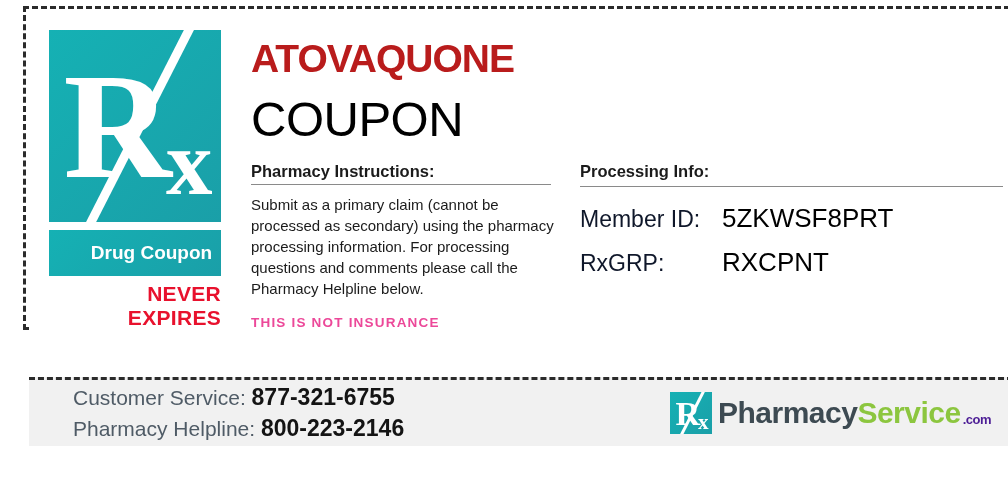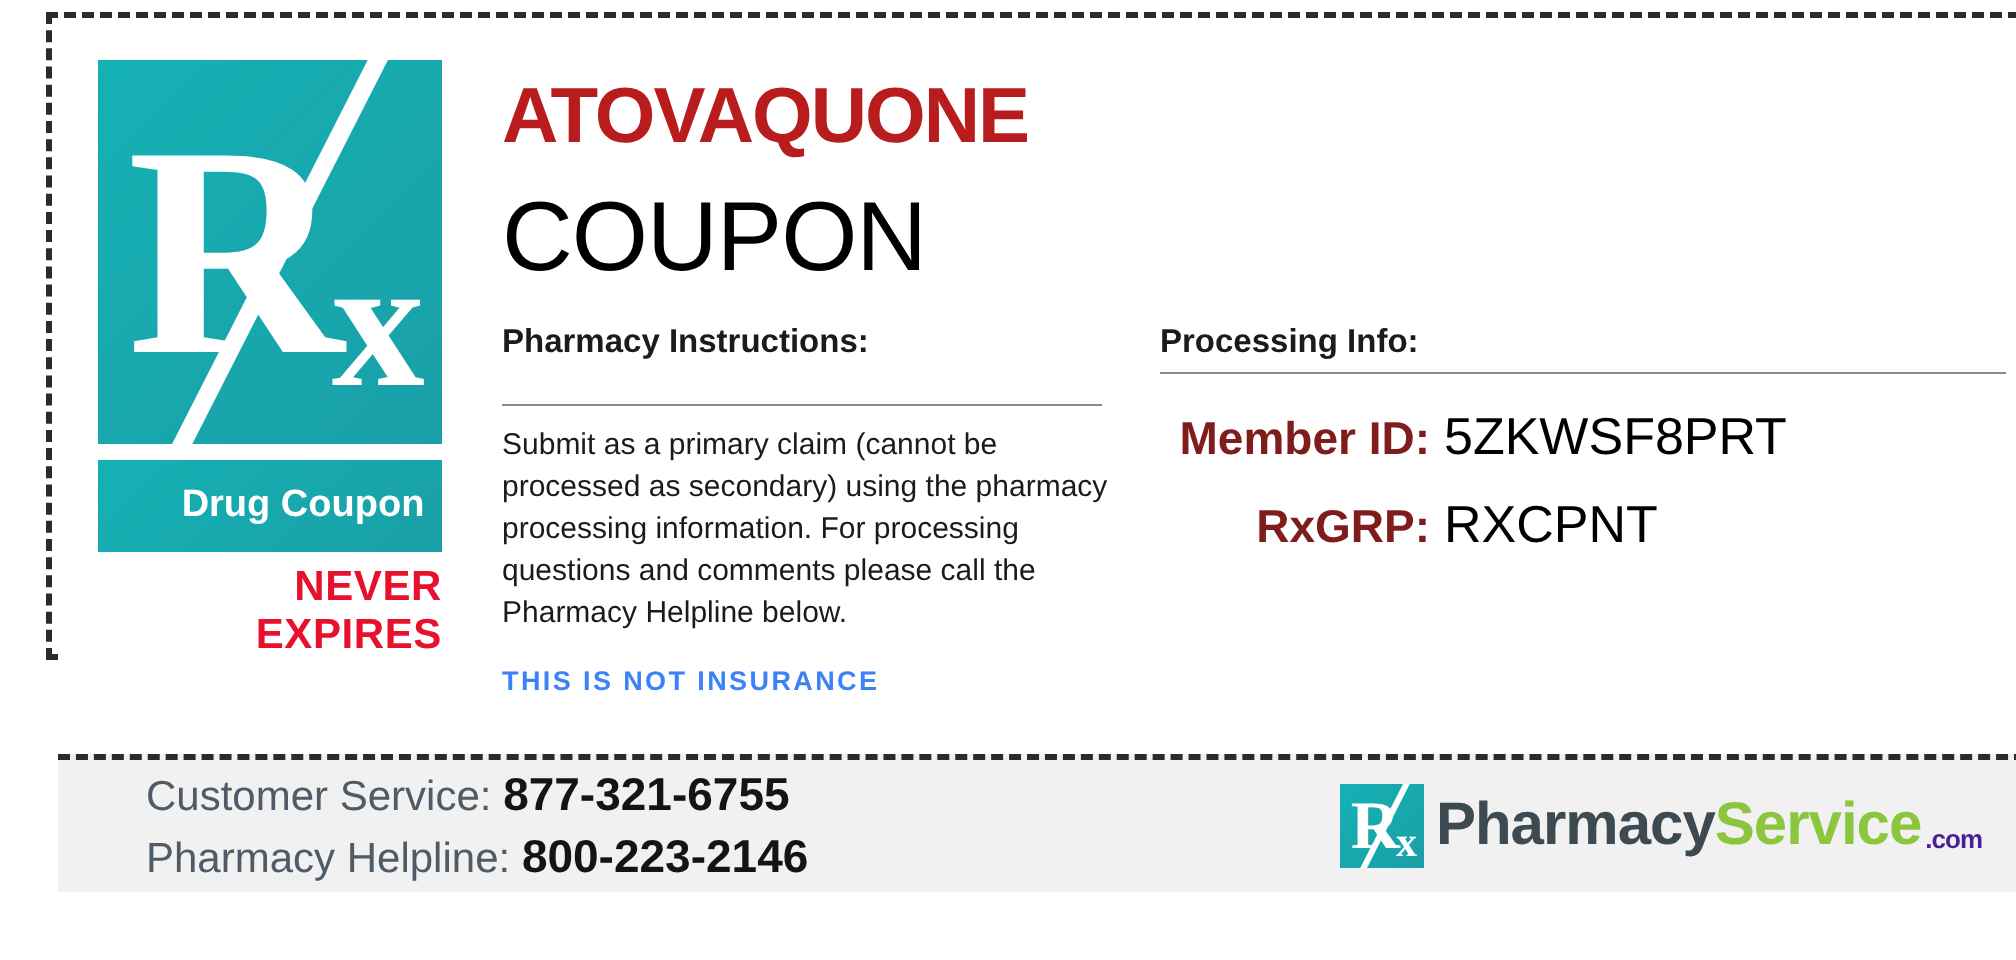--- a/index.html
+++ b/index.html
@@ -137,37 +137,37 @@
   }
   .instructions-col {
     flex: 0 0 325px;
     padding-right: 10px;
     box-sizing: border-box;
   }
   .col-head {
     font-size: 16.5px;
     font-weight: bold;
     color: #1b1b1b;
-    padding-bottom: 21px;
+    padding-bottom: 3px;
     border-bottom: 1px solid #8a8a8a;
     display: inline-block;
     min-width: 300px;
   }
   .instructions-body {
     margin-top: 9px;
     font-size: 15px;
     line-height: 21px;
     color: #1b1b1b;
     max-width: 312px;
   }
   .not-insurance {
     margin-top: 16px;
     font-size: 13.5px;
     letter-spacing: 1.2px;
-    color: #3b82f6;
+    color: #ec4899;
     font-weight: bold;
   }
   .processing-col {
     flex: 1 1 auto;
     box-sizing: border-box;
     padding-left: 4px;
   }
   .proc-head {
     font-size: 16.5px;
     font-weight: bold;
@@ -182,23 +182,22 @@
     margin-top: 16px;
   }
   .proc-row {
     display: flex;
     align-items: baseline;
     justify-content: flex-start;
     margin-bottom: 13px;
   }
   .proc-label {
     font-size: 23px;
-    font-weight: bold;
-    color: #7f1d1d;
-    text-align: right;
+    font-weight: normal;
+    color: #0f172a;
     flex: 0 0 142px;
     padding-right: 7px;
     box-sizing: border-box;
     white-space: nowrap;
   }
   .proc-value {
     font-size: 26px;
     color: #000000;
     white-space: nowrap;
   }

